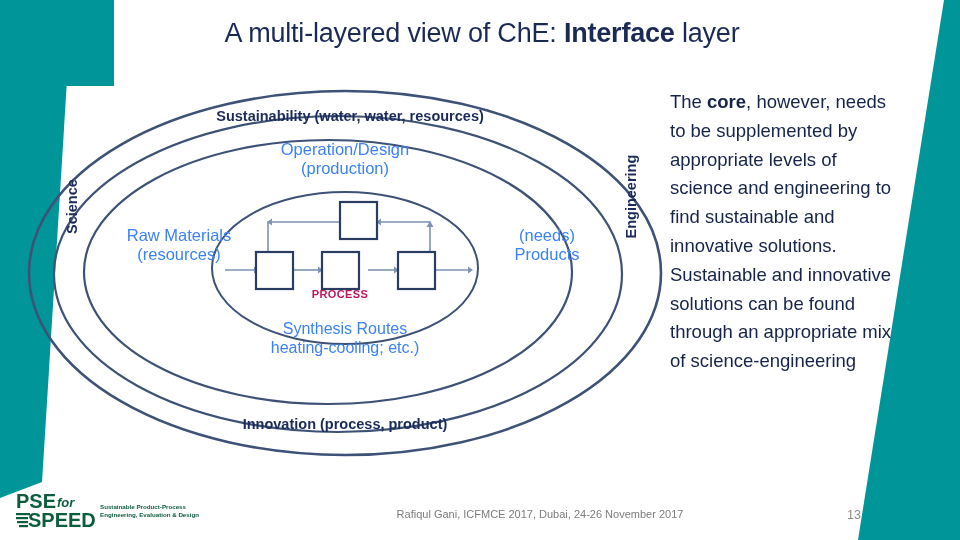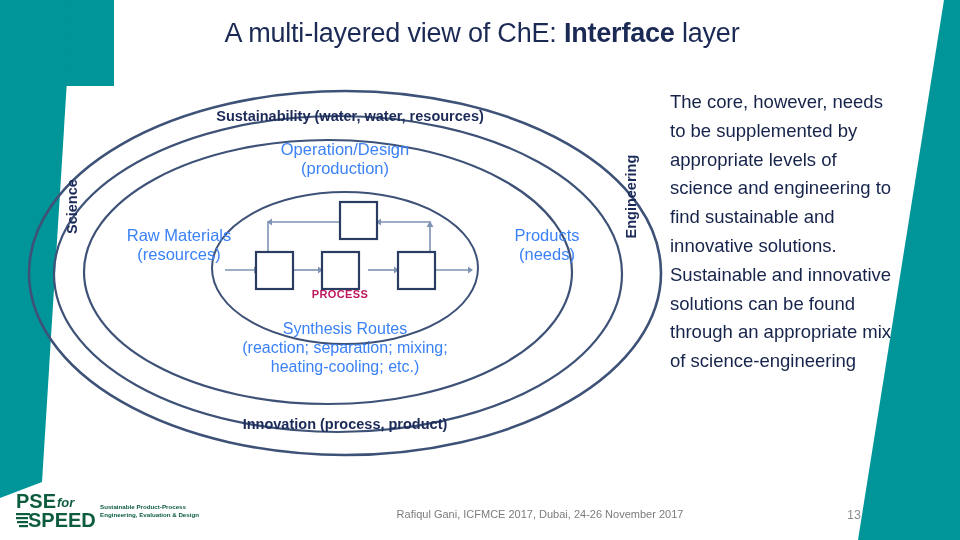--- a/index.html
+++ b/index.html
@@ -72,21 +72,21 @@
   .body-text {
     position: absolute;
     left: 670px;
     top: 88px;
     width: 228px;
     font-size: 18.5px;
     line-height: 28.8px;
     color: #16234a;
     font-family: "Liberation Sans", sans-serif;
   }
-  .body-text b { font-weight: normal; }
+  .body-text b { font-weight: bold; }
 
   
   .diagram {
     position: absolute;
     left: 20px;
     top: 78px;
     width: 650px;
     height: 390px;
   }
   .diagram svg {
@@ -247,29 +247,28 @@
       <div>Operation/Design</div>
       <div>(production)</div>
     </div>
 
     <div class="dlabel lbl-raw">
       <div>Raw Materials</div>
       <div>(resources)</div>
     </div>
 
     <div class="dlabel lbl-products">
+      <div>(needs)</div>
       <div>Products</div>
-      <div>(needs)</div>
     </div>
 
     <div class="dlabel lbl-process">PROCESS</div>
 
     <div class="dlabel lbl-synthesis">
       <div>Synthesis Routes</div>
-      <div>(reaction; separation; mixing;</div>
       <div>heating-cooling; etc.)</div>
     </div>
 
     <div class="dlabel bold lbl-innovation">Innovation (process, product)</div>
 
     <div class="dlabel bold lbl-science">Science</div>
 
     <div class="dlabel bold lbl-engineering">Engineering</div>
   </div>
 

